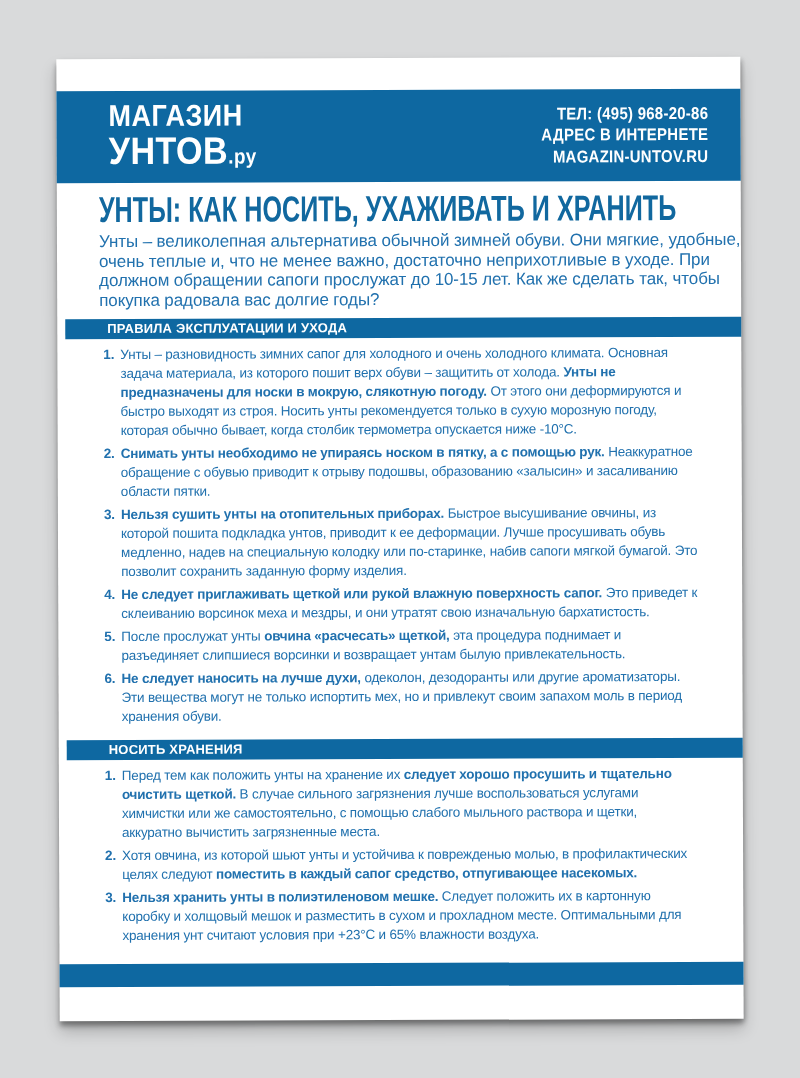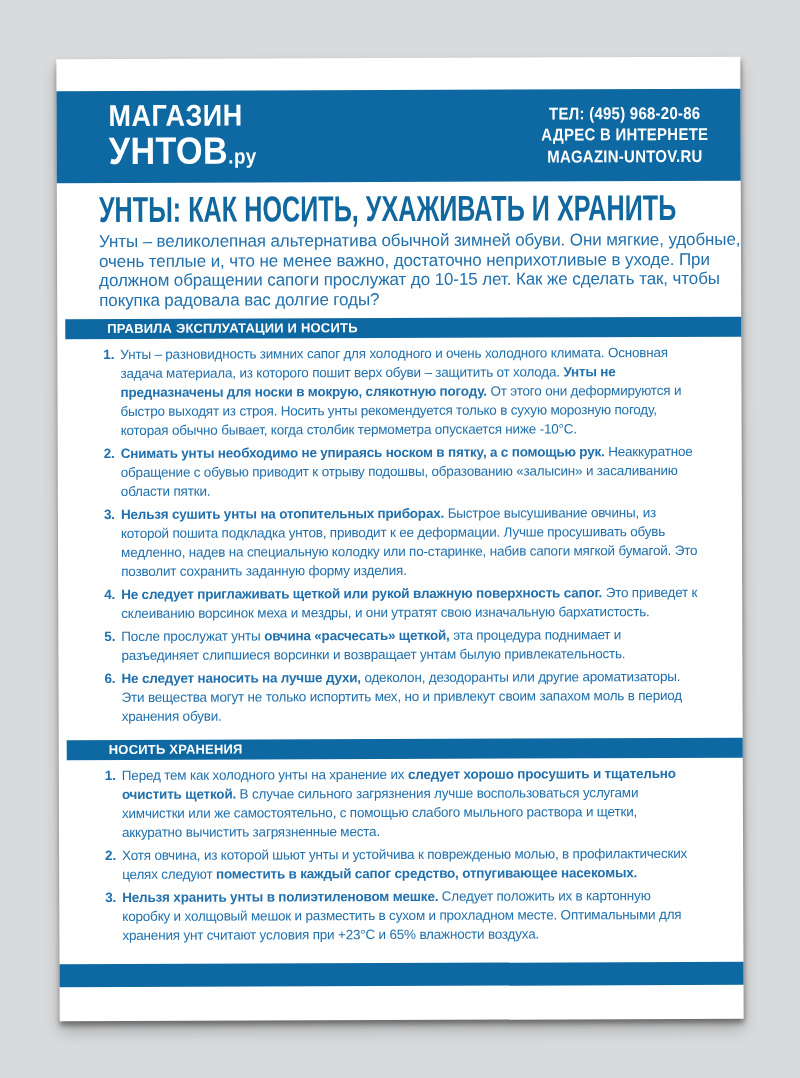--- a/index.html
+++ b/index.html
@@ -39,21 +39,21 @@
     display: inline-block; transform: scaleX(0.9); transform-origin: 0 50%;
     white-space: nowrap;
   }
   .logo-line2 {
     font-weight: bold; font-size: 38px; line-height: 36px;
     letter-spacing: 0.5px;
     display: inline-block; transform: scaleX(0.9); transform-origin: 0 50%;
     white-space: nowrap;
   }
   .logo-suffix { font-size: 21px; font-weight: bold; }
-  .contacts { text-align: center; line-height: 21.5px; }
+  .contacts { text-align: right; line-height: 21.5px; }
   .contacts .cline {
     font-weight: bold; font-size: 17px; letter-spacing: 0.3px;
     display: block; transform: scaleX(0.88); transform-origin: 100% 50%;
     white-space: nowrap;
   }
 
   
   .content {
     position: absolute;
     left: 0; right: 0; top: 124px;
@@ -137,38 +137,38 @@
       </div>
     </div>
 
     <div class="content">
       <h1 class="title"><span>УНТЫ: КАК НОСИТЬ, УХАЖИВАТЬ И ХРАНИТЬ</span></h1>
       <p class="intro">Унты – великолепная альтернатива обычной зимней обуви. Они мягкие, удобные, очень теплые и, что не менее важно, достаточно неприхотливые в уходе. При должном обращении сапоги прослужат до 10-15 лет. Как же сделать так, чтобы покупка радовала вас долгие годы?</p>
     </div>
 
     <div class="section section-care">
       <div class="section-bar">
-        <span>ПРАВИЛА ЭКСПЛУАТАЦИИ И НОСИТЬ</span>
+        <span>ПРАВИЛА ЭКСПЛУАТАЦИИ И УХОДА</span>
       </div>
       <ol class="rules">
           <li><span>Унты – разновидность зимних сапог для холодного и очень холодного климата. Основная задача материала, из которого пошит верх обуви – защитить от холода. </span><span class="b">Унты не предназначены для носки в мокрую, слякотную погоду.</span><span> От этого они деформируются и быстро выходят из строя. Носить унты рекомендуется только в сухую морозную погоду, которая обычно бывает, когда столбик термометра опускается ниже -10°С.</span></li>
           <li><span class="b">Снимать унты необходимо не упираясь носком в пятку, а с помощью рук.</span><span> Неаккуратное обращение с обувью приводит к отрыву подошвы, образованию «залысин» и засаливанию области пятки.</span></li>
           <li><span class="b">Нельзя сушить унты на отопительных приборах.</span><span> Быстрое высушивание овчины, из которой пошита подкладка унтов, приводит к ее деформации. Лучше просушивать обувь медленно, надев на специальную колодку или по-старинке, набив сапоги мягкой бумагой. Это позволит сохранить заданную форму изделия.</span></li>
           <li><span class="b">Не следует приглаживать щеткой или рукой влажную поверхность сапог.</span><span> Это приведет к склеиванию ворсинок меха и мездры, и они утратят свою изначальную бархатистость.</span></li>
           <li><span>После прослужат унты </span><span class="b">овчина «расчесать» щеткой,</span><span> эта процедура поднимает и разъединяет слипшиеся ворсинки и возвращает унтам былую привлекательность.</span></li>
           <li><span class="b">Не следует наносить на лучше духи,</span><span> одеколон, дезодоранты или другие ароматизаторы. Эти вещества могут не только испортить мех, но и привлекут своим запахом моль в период хранения обуви.</span></li>
         </ol>
     </div>
 
     <div class="section section-storage">
       <div class="section-bar">
         <span>НОСИТЬ ХРАНЕНИЯ</span>
       </div>
       <ol class="rules">
-          <li><span>Перед тем как холодного унты на хранение их </span><span class="b">следует хорошо просушить и тщательно очистить щеткой.</span><span> В случае сильного загрязнения лучше воспользоваться услугами химчистки или же самостоятельно, с помощью слабого мыльного раствора и щетки, аккуратно вычистить загрязненные места.</span></li>
+          <li><span>Перед тем как положить унты на хранение их </span><span class="b">следует хорошо просушить и тщательно очистить щеткой.</span><span> В случае сильного загрязнения лучше воспользоваться услугами химчистки или же самостоятельно, с помощью слабого мыльного раствора и щетки, аккуратно вычистить загрязненные места.</span></li>
           <li><span>Хотя овчина, из которой шьют унты и устойчива к поврежденью молью, в профилактических целях следуют </span><span class="b">поместить в каждый сапог средство, отпугивающее насекомых.</span></li>
           <li><span class="b">Нельзя хранить унты в полиэтиленовом мешке.</span><span> Следует положить их в картонную коробку и холщовый мешок и разместить в сухом и прохладном месте. Оптимальными для хранения унт считают условия при +23°С и 65% влажности воздуха.</span></li>
         </ol>
     </div>
 
     <div class="footer-bar"></div>
   </div>
 </div>
 
 </body></html>

